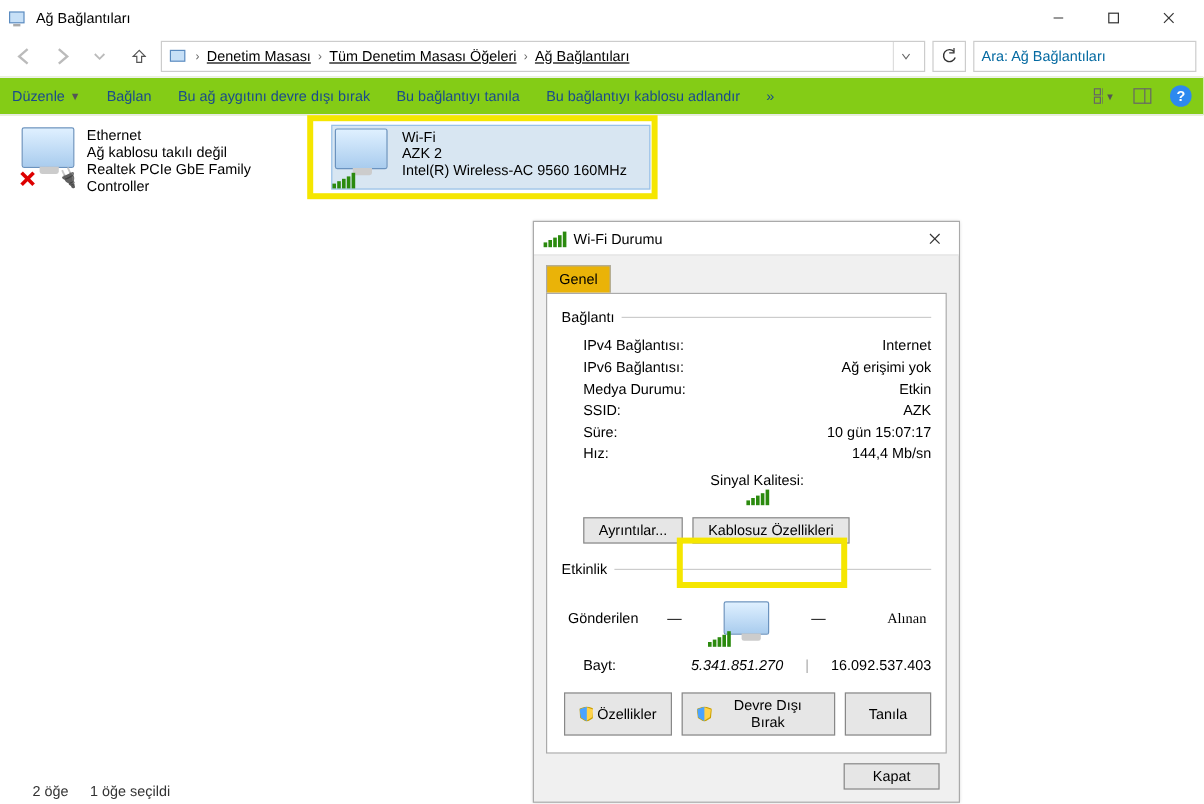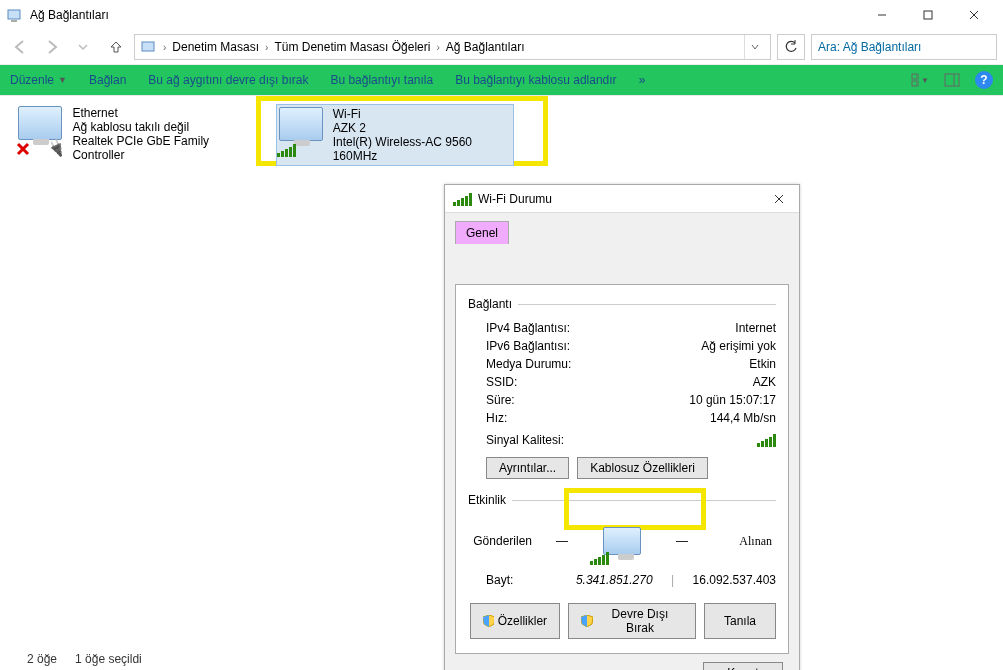--- a/index.html
+++ b/index.html
@@ -8,27 +8,27 @@
   .titlebar { height: 30px; display: flex; align-items: center; padding: 0 6px; }
   .titlebar .icon-slot { width: 18px; height: 18px; margin-right: 6px; display: flex; align-items:center; justify-content:center; }
   .titlebar .title-text { flex: 1; font-size: 12px; }
   .win-controls { display: flex; }
   .win-controls .wc { width: 46px; height: 30px; display:flex; align-items:center; justify-content:center; color:#555; }
   
   .navrow { height: 34px; display:flex; align-items:center; padding: 0 6px; gap:6px; }
   .nav-btn { width: 26px; height: 26px; display:flex; align-items:center; justify-content:center; color:#888; border:none; background:none; }
   .nav-btn.enabled { color:#333; }
   .addrbox { flex:1; height:26px; border:1px solid #ccc; display:flex; align-items:center; padding:0 6px; gap:6px; }
-  .addrbox .crumb { display:flex; align-items:center; gap:4px; }
+  .addrbox .crumb { display:flex; align-items:center; gap:4px;text-decoration:underline; }
   .addrbox .sep { color:#666; font-size:10px; }
   .addr-drop { width:20px; height:24px; border-left:1px solid #ddd; display:flex; align-items:center; justify-content:center; color:#666; }
   .refresh-box { width:28px; height:26px; border:1px solid #ccc; display:flex; align-items:center; justify-content:center; color:#333; }
   .searchbox { width:186px; height:26px; border:1px solid #ccc; display:flex; align-items:center; padding:0 6px; color:#0369a1; }
   
-  .toolbar { height: 32px; border-top:1px solid #eee; border-bottom:1px solid #e8e8e8; display:flex; align-items:center; padding:0 10px; gap:22px; background:#22c55e; }
+  .toolbar { height: 32px; border-top:1px solid #eee; border-bottom:1px solid #e8e8e8; display:flex; align-items:center; padding:0 10px; gap:22px; background:#84cc16; }
   .toolbar .tbtn { color:#1a4b8c; font-size:12px; cursor:default; display:flex; align-items:center; gap:4px; }
   .toolbar .chev-sm { font-size:9px; color:#555; }
   .toolbar-right { margin-left:auto; display:flex; gap:14px; align-items:center; }
   .tool-icon { width:18px; height:18px; display:flex; align-items:center; justify-content:center; color:#444; }
   .help-icon { width:18px; height:18px; border-radius:50%; background:#2d89ef; color:#fff; display:flex; align-items:center; justify-content:center; font-size:12px; font-weight:bold; }
   
   .content { position:relative; padding: 8px 16px; height: 556px; }
   .conn-item { display:flex; gap:8px; width:250px; padding:2px; }
   .conn-item .big-icon { width:48px; height:48px; position:relative; }
   .conn-item .texts .t1 { font-size:12px; color:#000; }
@@ -37,28 +37,28 @@
   .yellow-box { position:absolute; border:5px solid #f5e600; }
   .yellow1 { left:256px; top:0px; width:292px; height:70px; }
   .yellow2 { left:108px; top:203px; width:142px; height:42px; }
   
   .dialog { position:absolute; left:444px; top:184px; width:356px; background:#f0f0f0; border:1px solid #aaa; box-shadow:0 0 3px rgba(0,0,0,0.2); }
   .dlg-title { height:28px; background:#fff; display:flex; align-items:center; padding:0 8px; gap:6px; border-bottom:1px solid #ddd; }
   .dlg-title .dlg-t-text { flex:1; font-size:12px; }
   .dlg-title .dlg-close { width:24px; height:20px; display:flex; align-items:center; justify-content:center; }
   .dlg-body { padding:8px 10px 10px 10px; }
   .tab-header { display:flex; }
-  .tab { border:1px solid #aaa; border-bottom:none; padding:4px 10px; background:#f0abfc; font-size:12px; }
+  .tab { border:1px solid #aaa; border-bottom:none; padding:4px 10px; background:#eab308; font-size:12px; }
   .tab-pane { border:1px solid #aaa; background:#fff; padding:12px 12px 14px 12px; }
   .group-title-wrap { display:flex; align-items:center; gap:6px; margin-bottom:8px; }
   .group-title-wrap .line-fill { flex:1; height:1px; background:#ccc; }
   .kvrow { display:flex; font-size:12px; padding:2px 0 2px 18px; }
   .kvrow .k { flex:1; }
   .kvrow .v { text-align:right; }
-  .sig-row { display:flex; align-items:center; padding:6px 0 8px 18px; }
+  .sig-row { display:flex; align-items:center; padding:6px 0 8px 18px;flex-direction:column; }
   .sig-row .k { flex:1; }
   .btn { border:1px solid #888; background:#e6e6e6; padding:3px 12px; font-size:12px; cursor:default; min-width:72px; text-align:center;}
   .btn-row { display:flex; gap:8px; padding-left:18px; margin-top:2px; position:relative;}
   .activity { margin-top:14px; }
   .act-grid { display:flex; align-items:center; justify-content:center; gap:24px; padding:6px 0 10px 0; }
   .act-label { font-size:12px; min-width:60px; text-align:center;}
   .act-center { width:60px; height:40px; display:flex; align-items:center; justify-content:center; position:relative;}
   .bytesrow { display:flex; padding:2px 0 2px 18px; }
   .bytesrow .k { width:90px; }
   .bytesrow .v1 { flex:1; text-align:right;font-style:italic; }
@@ -213,21 +213,21 @@
             <line x1="14" y1="4" x2="4" y2="14" stroke="#d00" stroke-width="3"></line>
           </svg>
       </div>
       <div class="texts">
         <div class="t1">Ethernet</div>
         <div class="t2">Ağ kablosu takılı değil</div>
         <div class="t3">Realtek PCIe GbE Family Controller</div>
       </div>
     </div>
 
-    <div class="conn-item selected" style="margin-left:12px; width:238px; position:relative; z-index:1;">
+    <div class="conn-item selected" style="margin-left:12px; width:266px; position:relative; z-index:1;">
       <div class="big-icon">
         <div class="monitor-icon"></div>
         <div class="mini-bars">
           <div class="signal-bars">
               <div class="bar b1"></div>
               <div class="bar b2"></div>
               <div class="bar b3"></div>
               <div class="bar b4"></div>
               <div class="bar b5"></div>
             </div>
@@ -259,21 +259,21 @@
         <svg width="10" height="10">
           <line x1="1" y1="1" x2="9" y2="9" stroke="#333"></line>
           <line x1="9" y1="1" x2="1" y2="9" stroke="#333"></line>
         </svg>
       </span>
   </div>
   <div class="dlg-body">
     <div class="tab-header">
       <div class="tab">Genel</div>
     </div>
-    <div class="tab-pane" style="position:relative;margin-top:40px;">
+    <div class="tab-pane" style="position:relative;">
 
       <div class="group-title-wrap">
           <span>Bağlantı</span>
           <div class="line-fill"></div>
         </div>
       <div class="kvrow">
           <span class="k">IPv4 Bağlantısı:</span>
           <span class="v">Internet</span>
         </div>
       <div class="kvrow">

